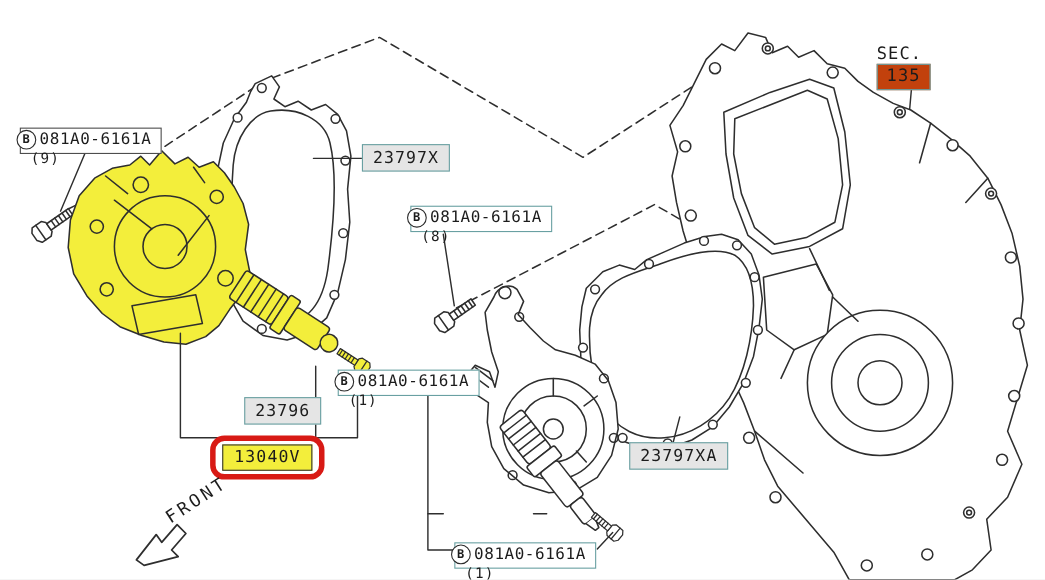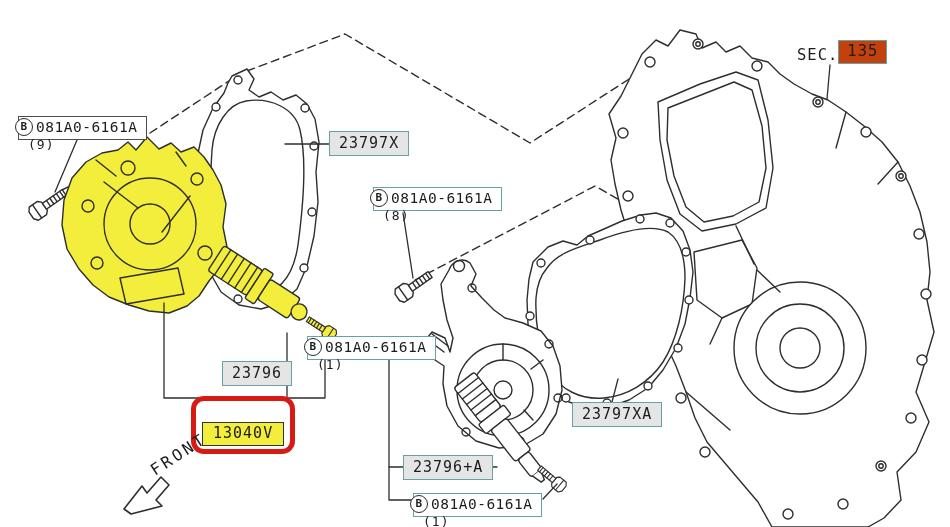--- a/index.html
+++ b/index.html
@@ -28,24 +28,24 @@
     font-size:11px;font-weight:bold;text-align:center;line-height:15px;
   }
   .qty{font-size:13px;margin:-3px 0 0 10px;letter-spacing:1px;}
   
   .hl-wrap{
     position:absolute;background:#ffffff;border:5px solid #d81a15;
     border-radius:13px;padding:3px 6px;
   }
   .hl-inner{
     background:#f3ee3b;border:1.5px solid #333;padding:0px 10px 1px 10px;
-    font-size:15px;letter-spacing:1px;line-height:21px;margin-top:18px;
-  }
-  
-  .seclabel{position:absolute;display:flex;align-items:flex-end;font-size:15.5px;letter-spacing:1px;}
+    font-size:15px;letter-spacing:1px;line-height:21px;
+  }
+  
+  .seclabel{position:absolute;display:flex;align-items:flex-start;font-size:15.5px;letter-spacing:1px;flex-direction:column;}
   .secbox{display:inline-block;border:1.5px solid #69a0a2;background:#c2410c;padding:1px 8px 2px 8px;line-height:19px;}
   
   .front-text{
     position:absolute;font-size:16px;letter-spacing:3px;
     transform:rotate(-33deg);transform-origin:0 50%;
   }
 </style>
 </head>
 <body>
 
@@ -251,23 +251,20 @@
     <span>23796</span>
   </div>
 
   <div class="hl-wrap" style="left:191px;top:396px">
     <div class="hl-inner">
       <span>13040V</span>
     </div>
   </div>
 
 
-  <div class="plabel" style="left:403px;top:455px">
-    <span>23796+A</span>
-  </div>
 
   <div class="blabel" style="left:413px;top:492px">
     <div class="pbox">
       <span class="bcirc">B</span>
         <span>081A0-6161A</span>
     </div>
     <div class="qty">(1)</div>
   </div>
 
   <div class="plabel" style="left:572px;top:402px">

